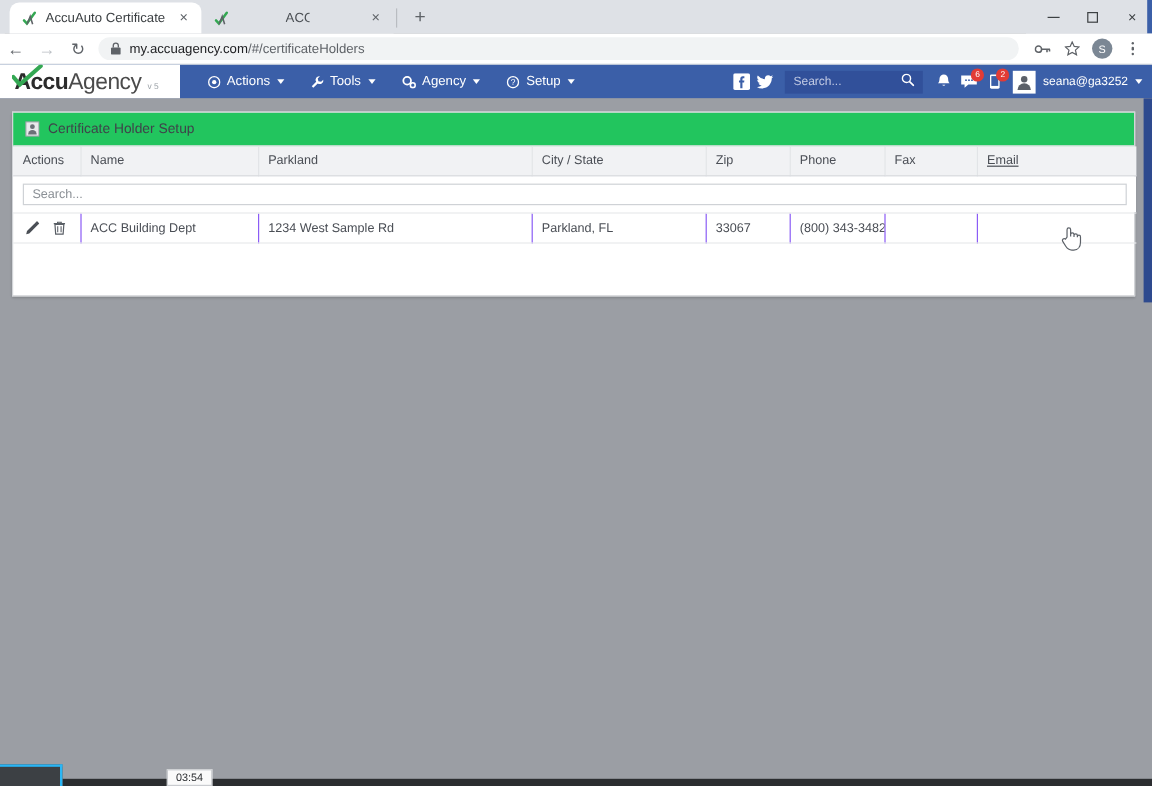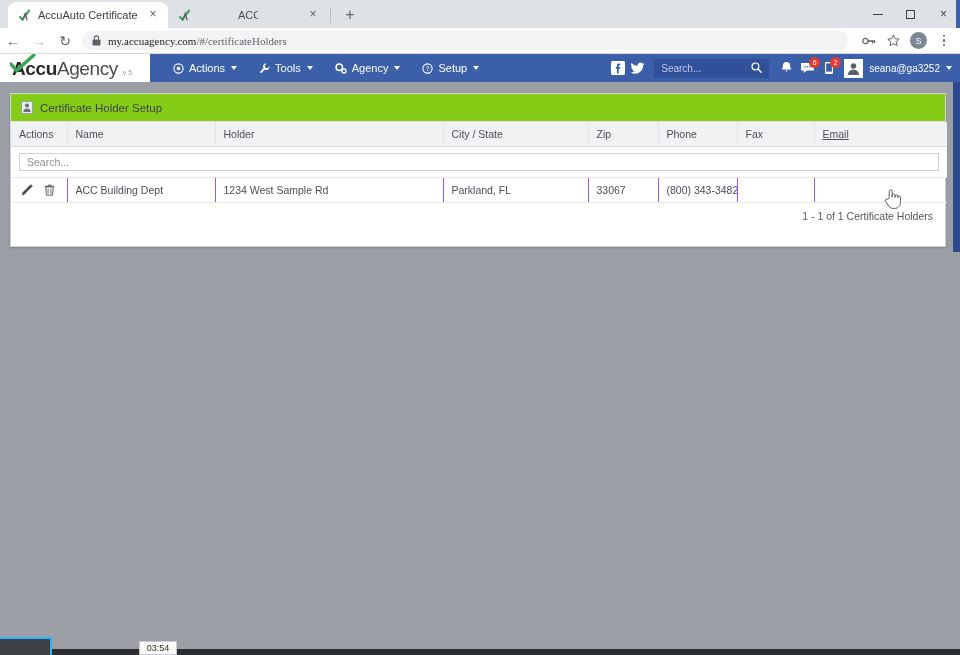--- a/index.html
+++ b/index.html
@@ -72,21 +72,21 @@
     border-bottom: 1px solid #dadce0;
   }
   .nav-btn {
     width: 26px; height: 26px; display: flex; align-items: center;
     justify-content: center; color: #5f6368; font-size: 14px;
   }
   .nav-btn.disabled { color: #bdc1c6; }
   .omnibox {
     flex: 1; height: 19px; margin: 0 8px 0 4px; background: #f1f3f4;
     border-radius: 10px; display: flex; align-items: center;
-    padding: 0 10px; font-size: 11px; color: #202124; font-family: Liberation Serif, serif;
+    padding: 0 10px; font-size: 11px; color: #202124;
   }
   .lock-ico { margin-right: 7px; display: inline-flex; }
   .url-domain { color: #202124; }
   .url-path { color: #5f6368; }
   .tb-right { display: flex; align-items: center; padding-right: 4px; }
   .tb-ico {
     width: 24px; height: 24px; display: flex; align-items: center;
     justify-content: center; color: #5f6368; font-size: 12px;
   }
   .prof-avatar {
@@ -162,21 +162,21 @@
   .scroll-right {
     position: absolute; right: 0; top: 0; width: 7px; height: 170px;
     background: #2e4a8e;
   }
   .card {
     position: absolute; left: 10px; top: 11px; width: 936px; height: 154px;
     background: #ffffff; border: 1px solid #d2d4d8;
     box-shadow: 0 1px 2px rgba(0,0,0,0.18);
   }
   .card-head {
-    height: 28px; background: #84cc16; border-bottom: 1px solid #dfe1e4;
+    height: 28px; background: #22c55e; border-bottom: 1px solid #dfe1e4;
     display: flex; align-items: center; padding-left: 10px;
   }
   .card-head-ico { margin-right: 7px; display: inline-flex; }
   .card-title { font-size: 11.5px; color: #3f434a; font-weight: normal; }
   .addbtn {
     margin-left: auto; height: 28px; padding: 0 12px;
     display: flex; align-items: center; font-size: 10.5px; color: #3f434a;
     border-left: 1px solid #dfe1e4; background: #f5f6f7; position: relative;
   }
   .addbtn .plus-ico { margin-right: 5px; display: inline-flex; }
@@ -447,21 +447,21 @@
         </span>
         <span class="card-title">Certificate Holder Setup</span>
 
       </div>
 
       <table class="grid">
         <thead>
           <tr>
             <th class="c-actions">Actions</th>
             <th class="c-name">Name</th>
-            <th class="c-address">Holder</th>
+            <th class="c-address">Parkland</th>
             <th class="c-city">City / State</th>
             <th class="c-zip">Zip</th>
             <th class="c-phone">Phone</th>
             <th class="c-fax">Fax</th>
             <th class="c-email">Email</th>
           </tr>
         </thead>
         <tbody>
           <tr class="searchrow">
             <td colspan="8">
@@ -493,23 +493,20 @@
             <td class="c-address">1234 West Sample Rd</td>
             <td class="c-city">Parkland, FL</td>
             <td class="c-zip">33067</td>
             <td class="c-phone">(800) 343-3482</td>
             <td class="c-fax"></td>
             <td class="c-email"></td>
           </tr>
         </tbody>
       </table>
 
-      <div class="card-foot">
-        <span>1 - 1 of 1 Certificate Holders</span>
-      </div>
     </div>
 
     <div class="cursor-hand">
       <svg width="18" height="22" viewBox="0 0 18 22">
         <path d="M5.2 9.6 V3.4 a1.5 1.5 0 0 1 3 0 V9 v-1.6 a1.4 1.4 0 0 1 2.8 0 V9.4 v-1.1 a1.4 1.4 0 0 1 2.8 0 V9.8 v-0.6 a1.3 1.3 0 0 1 2.6 0 v4.6 c0 3.6-2 6.6-5.6 6.6 h-1.6 c-2.6 0-3.8-1.2-5.2-3.4 L1.6 13.2 a1.5 1.5 0 0 1 2.3-1.9 Z" fill="#ffffff" stroke="#5a5f66" stroke-width="1"></path>
       </svg>
     </div>
 
     <div class="taskbar-strip"></div>
     <div class="taskbar-item"></div>

